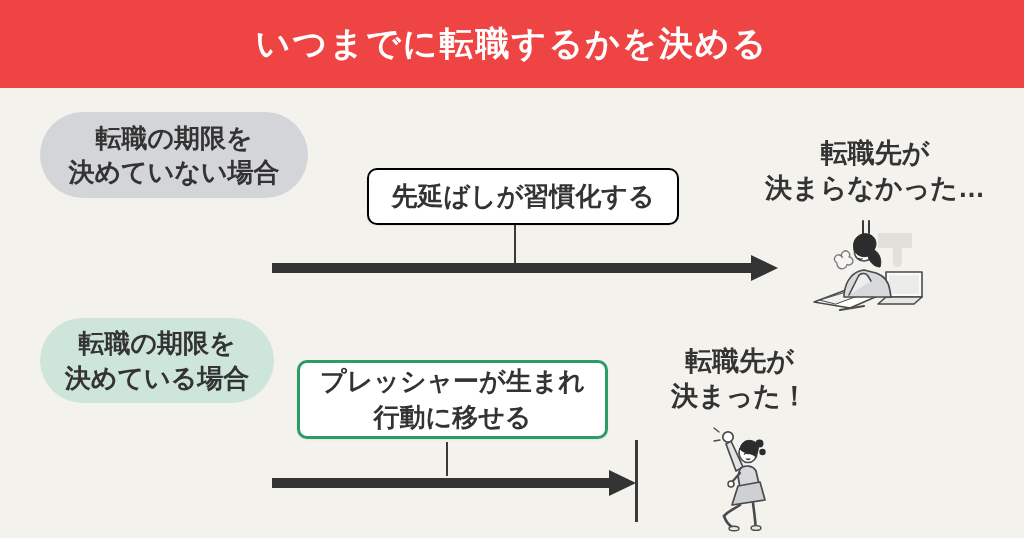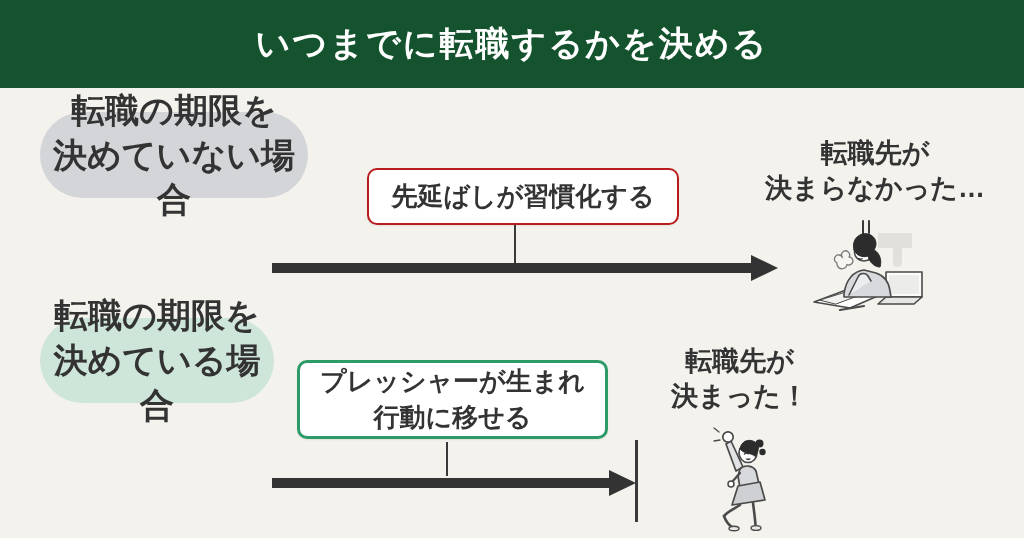--- a/index.html
+++ b/index.html
@@ -14,56 +14,56 @@
     height: 538px;
     background: #f3f2ed;
     overflow: hidden;
   }
   .layer { position: absolute; inset: 0; }
 
   
   .header {
     position: absolute;
     left: 0; top: 0; width: 1024px; height: 88px;
-    background: #14532d;
+    background: #ef4444;
     display: flex; align-items: center; justify-content: center;
   }
   .header-title {
     color: #ffffff;
     font-size: 34px;
     font-weight: bold;
     letter-spacing: 2px;
   }
 
   .pre { white-space: pre-line; }
 
   
   .pill {
     position: absolute;
     display: flex; align-items: center; justify-content: center;
     text-align: center;
     border-radius: 44px;
-    font-size: 34px; font-weight: bold; color: #333333;
+    font-size: 26px; font-weight: bold; color: #333333;
     line-height: 1.32;
   }
   .pill-neutral { left: 40px; top: 112px; width: 268px; height: 86px; background: #d3d5d8; }
   .pill-positive { left: 40px; top: 318px; width: 234px; height: 85px; background: #cee5da; }
 
   
   .effect-box {
     position: absolute;
     display: flex; align-items: center; justify-content: center;
     text-align: center;
     background: #ffffff;
     border-radius: 10px;
     font-size: 26px; font-weight: bold; color: #333333;
     line-height: 1.35;
     box-shadow: 0 1px 2px rgba(0,0,0,0.07);
   }
-  .effect-neutral { left: 367px; top: 168px; width: 312px; height: 57px; border: 2px solid #b91c1c; }
+  .effect-neutral { left: 367px; top: 168px; width: 312px; height: 57px; border: 2px solid #000000; }
   .effect-positive { left: 297px; top: 360px; width: 311px; height: 79px; border: 3px solid #2d9b68; }
 
   
   .connector { position: absolute; width: 2px; background: #3a3a3a; }
   .connector-1 { left: 514px; top: 225px; height: 40px; }
   .connector-2 { left: 446px; top: 442px; height: 34px; }
   .deadline-line { position: absolute; left: 635px; top: 440px; width: 3px; height: 82px; background: #3a3a3a; }
 
   .arrow-svg { position: absolute; display: block; }
   .arrow-1 { left: 272px; top: 254px; }

